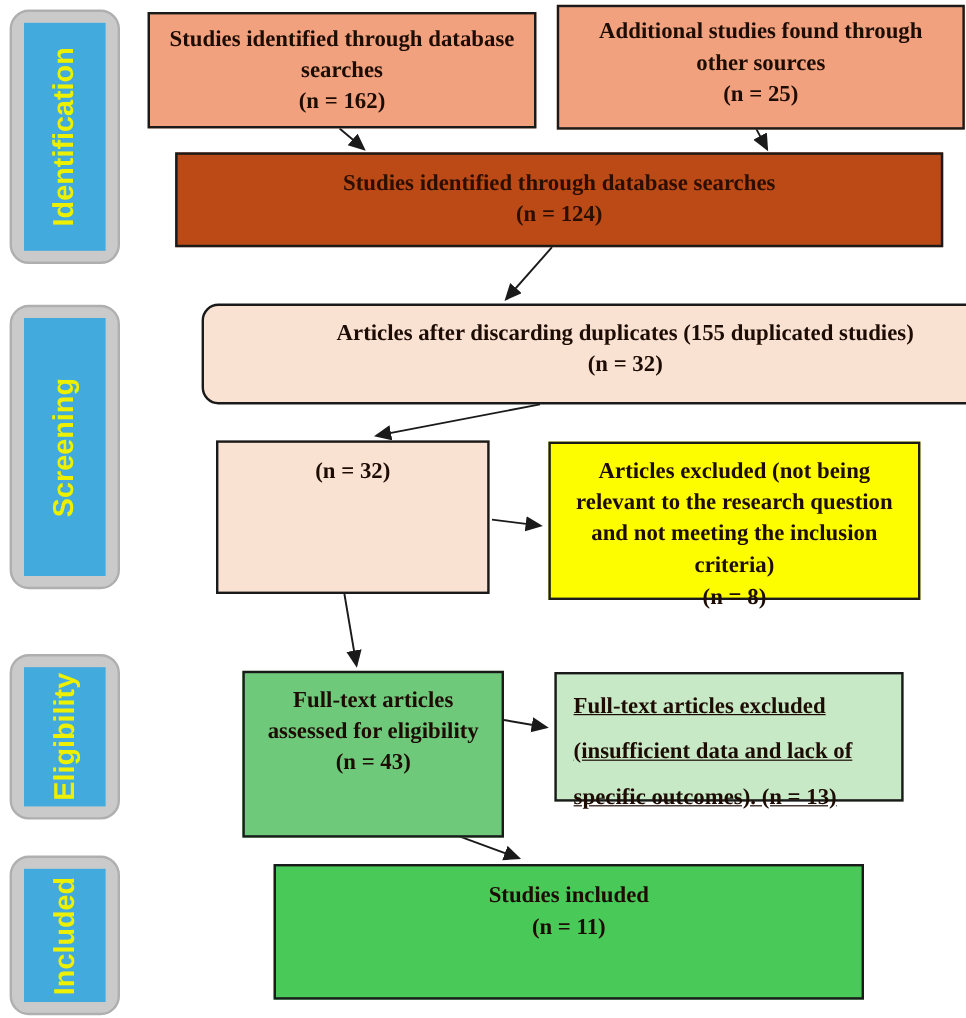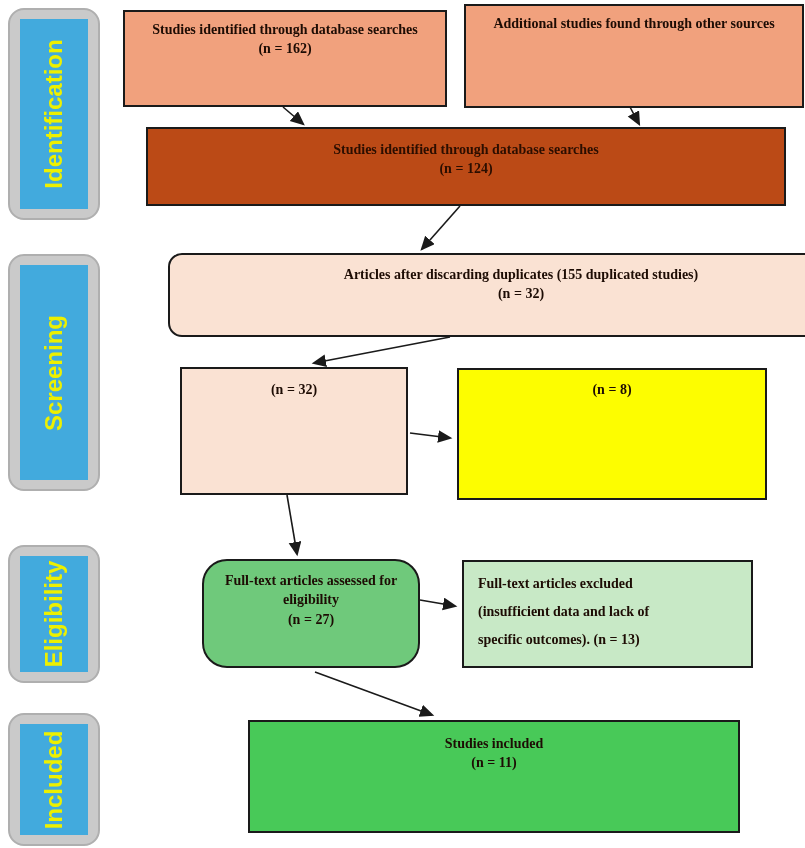--- a/index.html
+++ b/index.html
@@ -39,34 +39,34 @@
   #stage-eligibility{left:8px;top:545px;width:92px;height:138px;}
   #stage-included{left:8px;top:713px;width:92px;height:133px;}
 
   
   .box{
     position:absolute;
     box-sizing:border-box;
     border:2px solid var(--box-border);
     text-align:center;
     font-weight:bold;
-    font-size:14px;
+    font-size:19px;
     line-height:1.38;
     color:var(--text-dark);
     padding:8px 12px;
   }
   #box-identified-db{left:123px;top:10px;width:324px;height:97px;background:var(--salmon);}
   #box-additional{left:464px;top:4px;width:340px;height:104px;background:var(--salmon);}
   #box-combined{left:146px;top:127px;width:640px;height:79px;background:var(--brown);color:var(--text-on-brown);padding-top:11px;}
   #box-deduplicated{left:168px;top:253px;width:706px;height:84px;background:var(--light-pink);padding-top:10px;border-radius:14px;}
   #box-screened{left:180px;top:367px;width:228px;height:128px;background:var(--light-pink);padding-top:11px;}
   #box-excluded-screening{left:457px;top:368px;width:310px;height:132px;background:var(--yellow);padding-top:10px;}
-  #box-fulltext{left:202px;top:559px;width:218px;height:109px;background:var(--medium-green);padding-top:10px;border-radius:25px;}
-  #box-fulltext-excluded{left:462px;top:560px;width:291px;height:108px;background:var(--pale-green);text-align:left;padding:8px 14px;line-height:2.0;}
-  #box-included{left:228px;top:720px;width:492px;height:113px;background:var(--bright-green);padding-top:12px;margin-left:20px;}
+  #box-fulltext{left:202px;top:559px;width:218px;height:139px;background:var(--medium-green);padding-top:10px;}
+  #box-fulltext-excluded{left:462px;top:560px;width:291px;height:108px;background:var(--pale-green);text-align:left;padding:8px 14px;line-height:2.0;text-decoration:underline;}
+  #box-included{left:228px;top:720px;width:492px;height:113px;background:var(--bright-green);padding-top:12px;}
   .count-gap{margin-top:0;}
 
   
   #arrow-layer{position:absolute;left:0;top:0;width:805px;height:848px;pointer-events:none;}
   #arrow-layer line{stroke:#1a1a1a;stroke-width:1.6;}
 </style>
 </head>
 <body>
 
 <div id="canvas">
@@ -108,43 +108,45 @@
     <line x1="315" y1="672" x2="432" y2="715" marker-end="url(#ah)"></line>
   </svg>
 
   <div class="box" id="box-identified-db">
     <div>Studies identified through database searches</div>
     <div>(n = 162)</div>
   </div>
 
   <div class="box" id="box-additional">
     <div>Additional studies found through other sources</div>
+    <div>(n = 25)</div>
   </div>
 
   <div class="box" id="box-combined">
     <div>Studies identified through database searches</div>
     <div>(n = 124)</div>
   </div>
 
   <div class="box" id="box-deduplicated">
     <div>Articles after discarding duplicates (155 duplicated studies)</div>
     <div>(n = 32)</div>
   </div>
 
   <div class="box" id="box-screened">
     <div>(n = 32)</div>
   </div>
 
   <div class="box" id="box-excluded-screening">
+    <div>Articles excluded (not being relevant to the research question and not meeting the inclusion criteria)</div>
     <div class="count-gap">(n = 8)</div>
   </div>
 
   <div class="box" id="box-fulltext">
     <div>Full-text articles assessed for eligibility</div>
-    <div>(n = 27)</div>
+    <div>(n = 43)</div>
   </div>
 
   <div class="box" id="box-fulltext-excluded">
     <div>Full-text articles excluded</div>
     <div>(insufficient data and lack of</div>
     <div>specific outcomes).  (n = 13)</div>
   </div>
 
   <div class="box" id="box-included">
     <div>Studies included</div>

